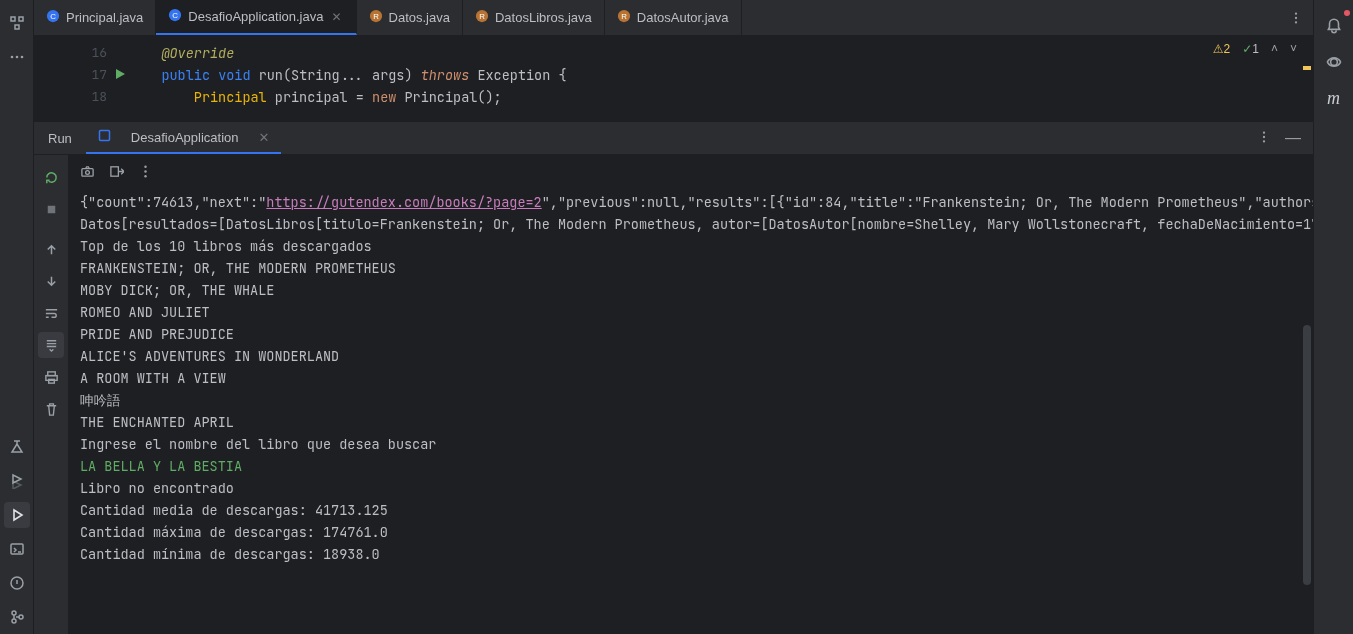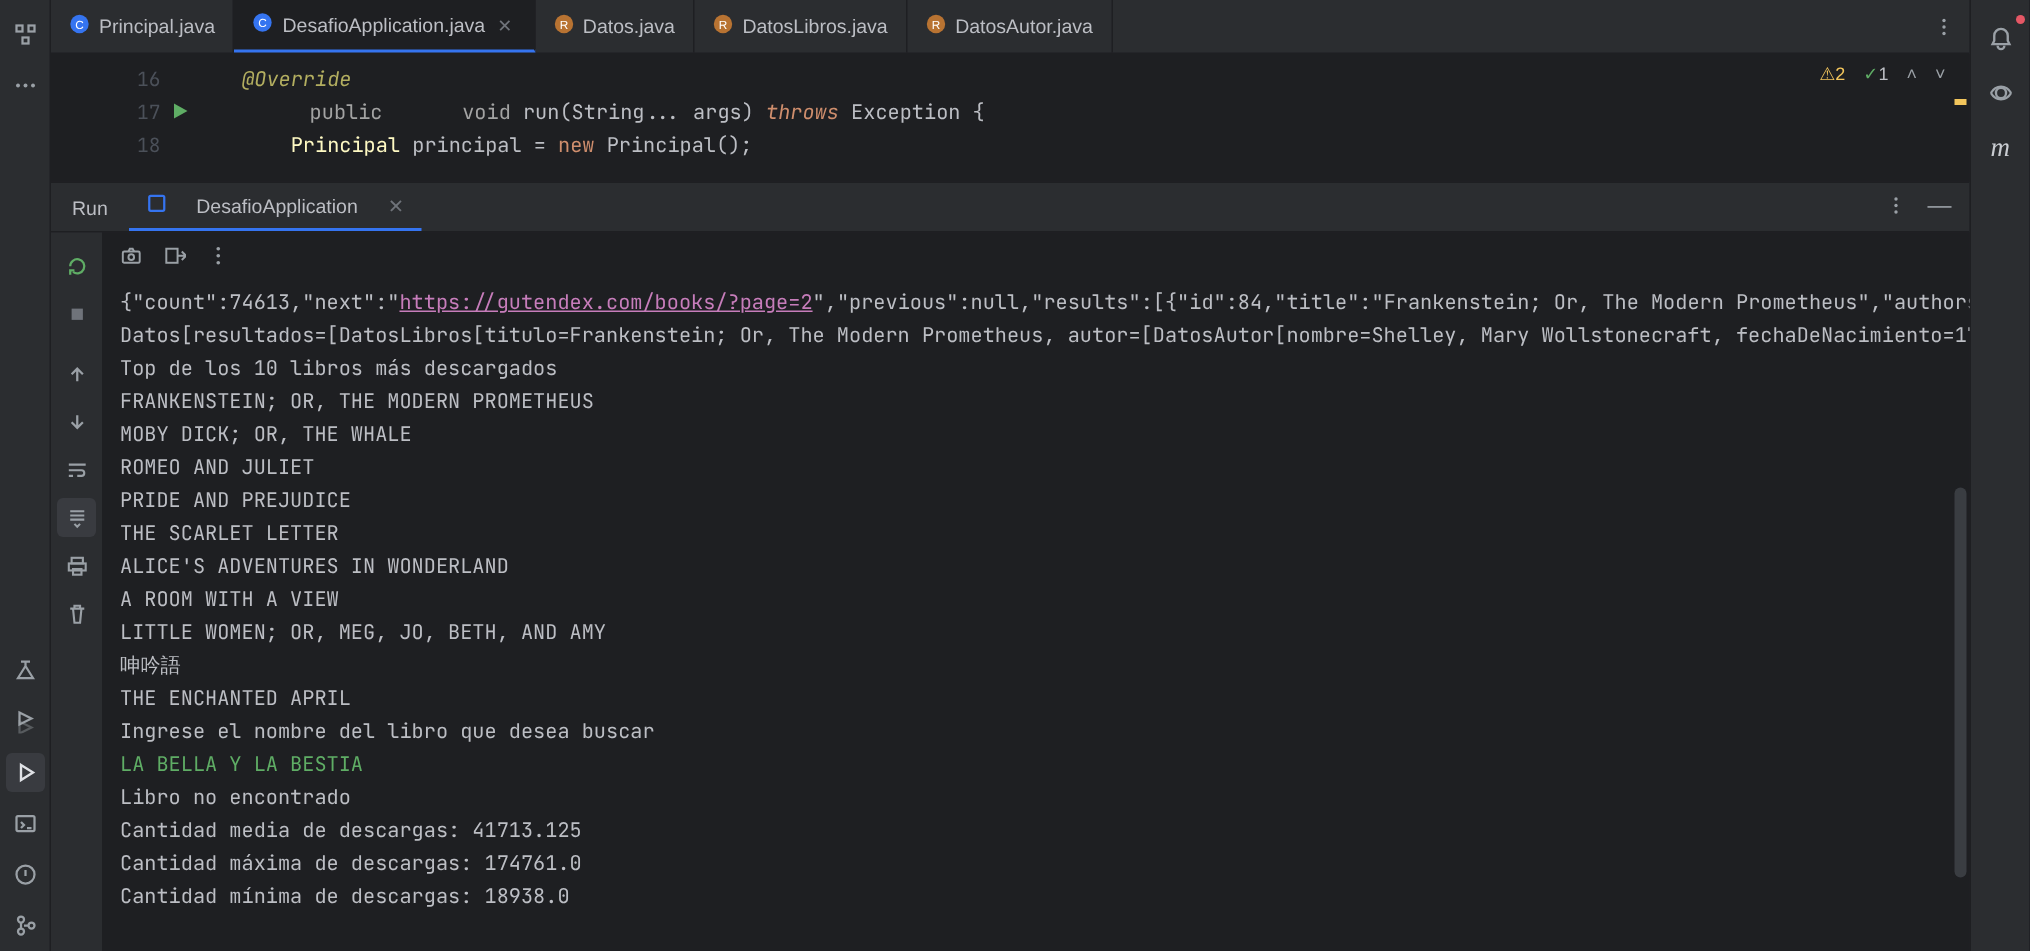--- a/index.html
+++ b/index.html
@@ -91,24 +91,24 @@
   }
   .code {
     flex: 1;
     padding: 6px 0;
     font-family: "JetBrains Mono","Consolas",monospace;
     font-size: 13.5px;
     line-height: 22px;
     white-space: pre;
   }
   .kw-anno { color: #b3ae60; font-style: italic; }
-  .kw { color: #a3a3a3; margin-left: 45px; }
+  .kw { color: #3b82f6; }
   .kw-i { color: #cf8e6d; font-style: italic; }
   .ident { color: #bcbec4; }
-  .cls { color: #fef9c3; }
+  .cls { color: #eab308; }
   .punc { color: #bcbec4; }
   .new { color: #cf8e6d; }
   .inspection-bar {
     position: absolute;
     top: 6px; right: 16px;
     display: flex; align-items: center; gap: 12px;
     color: #9aa0a6;
     font-size: 12px;
   }
   .inspection-bar .warn { color: #f2c55c; }
@@ -415,24 +415,22 @@
             </svg></span>
       </div>
 
       <div class="console-line"><span>{"count":74613,"next":"</span><a>https://gutendex.com/books/?page=2</a><span>","previous":null,"results":[{"id":84,"title":"Frankenstein; Or, The Modern Prometheus","authors"</span></div>
       <div class="console-line">Datos[resultados=[DatosLibros[titulo=Frankenstein; Or, The Modern Prometheus, autor=[DatosAutor[nombre=Shelley, Mary Wollstonecraft, fechaDeNacimiento=179</div>
       <div class="console-line">Top de los 10 libros más descargados</div>
       <div class="console-line">FRANKENSTEIN; OR, THE MODERN PROMETHEUS</div>
       <div class="console-line">MOBY DICK; OR, THE WHALE</div>
       <div class="console-line">ROMEO AND JULIET</div>
       <div class="console-line">PRIDE AND PREJUDICE</div>
-      <div class="console-line">THE SCARLET LETTER</div>
       <div class="console-line">ALICE'S ADVENTURES IN WONDERLAND</div>
       <div class="console-line">A ROOM WITH A VIEW</div>
-      <div class="console-line">LITTLE WOMEN; OR, MEG, JO, BETH, AND AMY</div>
       <div class="console-line">呻吟語</div>
       <div class="console-line">THE ENCHANTED APRIL</div>
       <div class="console-line">Ingrese el nombre del libro que desea buscar</div>
       <div class="console-line user-in">LA BELLA Y LA BESTIA</div>
       <div class="console-line">Libro no encontrado</div>
       <div class="console-line">Cantidad media de descargas: 41713.125</div>
       <div class="console-line">Cantidad máxima de descargas: 174761.0</div>
       <div class="console-line">Cantidad mínima de descargas: 18938.0</div>
 
       <div class="vscroll"></div>

